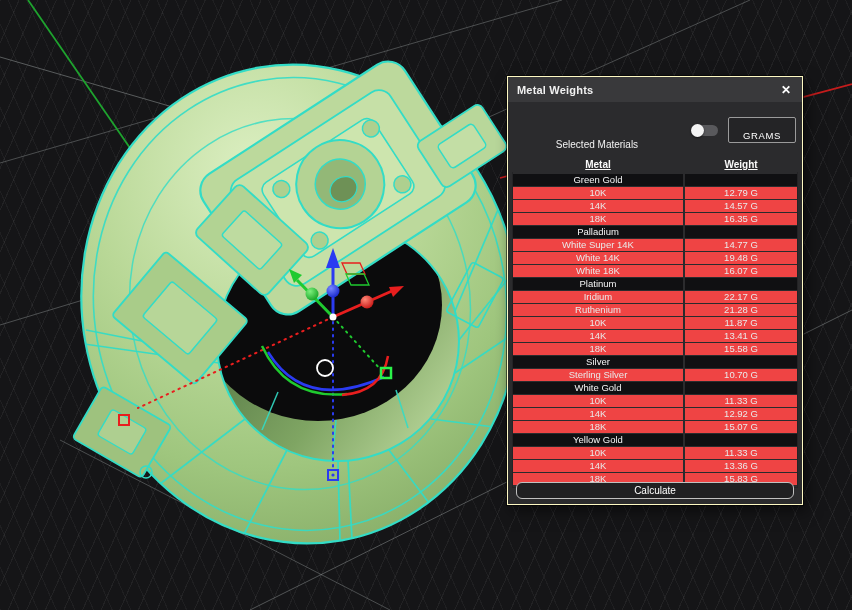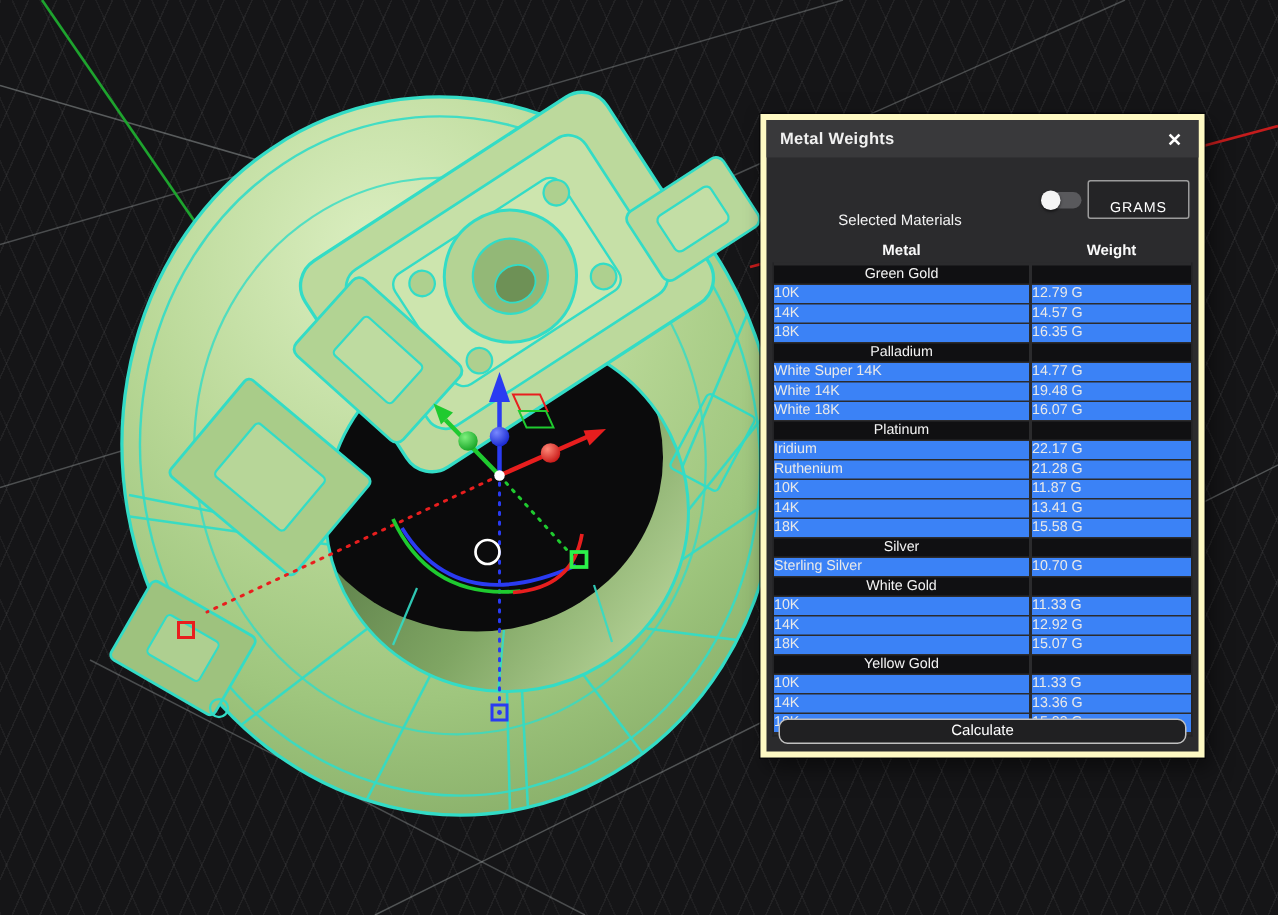--- a/index.html
+++ b/index.html
@@ -13,21 +13,21 @@
     position:absolute;inset:0;
     background-image:
       repeating-linear-gradient(114deg, rgba(255,255,255,.055) 0 1px, transparent 1px 17px),
       repeating-linear-gradient(66deg,  rgba(255,255,255,.045) 0 1px, transparent 1px 17px);
     background-color:#151517;
   }
   #scene{position:absolute;left:0;top:0;}
   
   .panel{
     position:absolute;left:507px;top:76px;width:296px;height:429px;
-    background:#2b2b2d;border:4px solid #fef9c3;box-sizing:border-box;
+    background:#2b2b2d;border:1px solid #fef9c3;box-sizing:border-box;
     box-shadow:0 0 0 1px rgba(0,0,0,.55), 4px 6px 14px rgba(0,0,0,.5);
     color:#f1f1f1;
   }
   .panel-titlebar{
     height:25px;background:#39393b;display:flex;align-items:center;
     padding:0 9px;justify-content:space-between;
   }
   .panel-title{font-size:11px;font-weight:700;letter-spacing:.2px;}
   .close-btn{
     background:none;border:none;color:#ffffff;font-size:12px;font-weight:700;
@@ -42,29 +42,29 @@
   .toggle .knob{
     position:absolute;left:-1px;top:-1px;width:13px;height:13px;border-radius:50%;
     background:#f4f4f4;box-shadow:0 1px 2px rgba(0,0,0,.6);
   }
   .grams-btn{
     margin-left:auto;width:68px;height:18px;background:#242426;color:#fff;
     border:1px solid #9b9b9b;border-radius:2px;font-size:9.5px;letter-spacing:.6px;
     font-family:"Liberation Sans",sans-serif;cursor:pointer;padding:12px;
   }
   .thead{display:flex;padding:0 4px;height:15px;align-items:center;}
-  .thead .th{font-size:10px;font-weight:700;color:#fafafa;text-align:center;}
+  .thead .th{font-size:10px;font-weight:700;color:#fafafa;text-align:center;text-decoration:underline;}
   .thead .th.left{width:172px;}
   .thead .th.right{flex:1;}
   .tbody{margin:0 4px;border:1px solid #232325;border-top:none;padding:1px 0;
          background:#2b2b2d;}
   .grow{display:flex;margin:1px 0;height:12px;border-radius:6px;}
   .grow .c{background:#101012;line-height:12px;font-size:9.5px;text-align:center;color:#f4f4f4;}
   .drow{display:flex;height:12px;margin-bottom:1px;}
-  .drow .c{background:#3b82f6;line-height:12px;font-size:9.5px;text-align:left;color:#e9e9e9;}
+  .drow .c{background:#ef4444;line-height:12px;font-size:9.5px;text-align:center;color:#e9e9e9;}
   .c.l{width:170px;margin-right:2px;flex:none;}
   .c.r{flex:1;}
   .calc-btn{
     position:absolute;left:8px;right:8px;bottom:5px;height:17px;
     background:#202022;color:#ffffff;border:1px solid #c0c0c0;border-radius:6px;
     font-size:10px;font-family:"Liberation Sans",sans-serif;cursor:pointer;padding:0;
   }
 </style>
 </head>
 <body>

